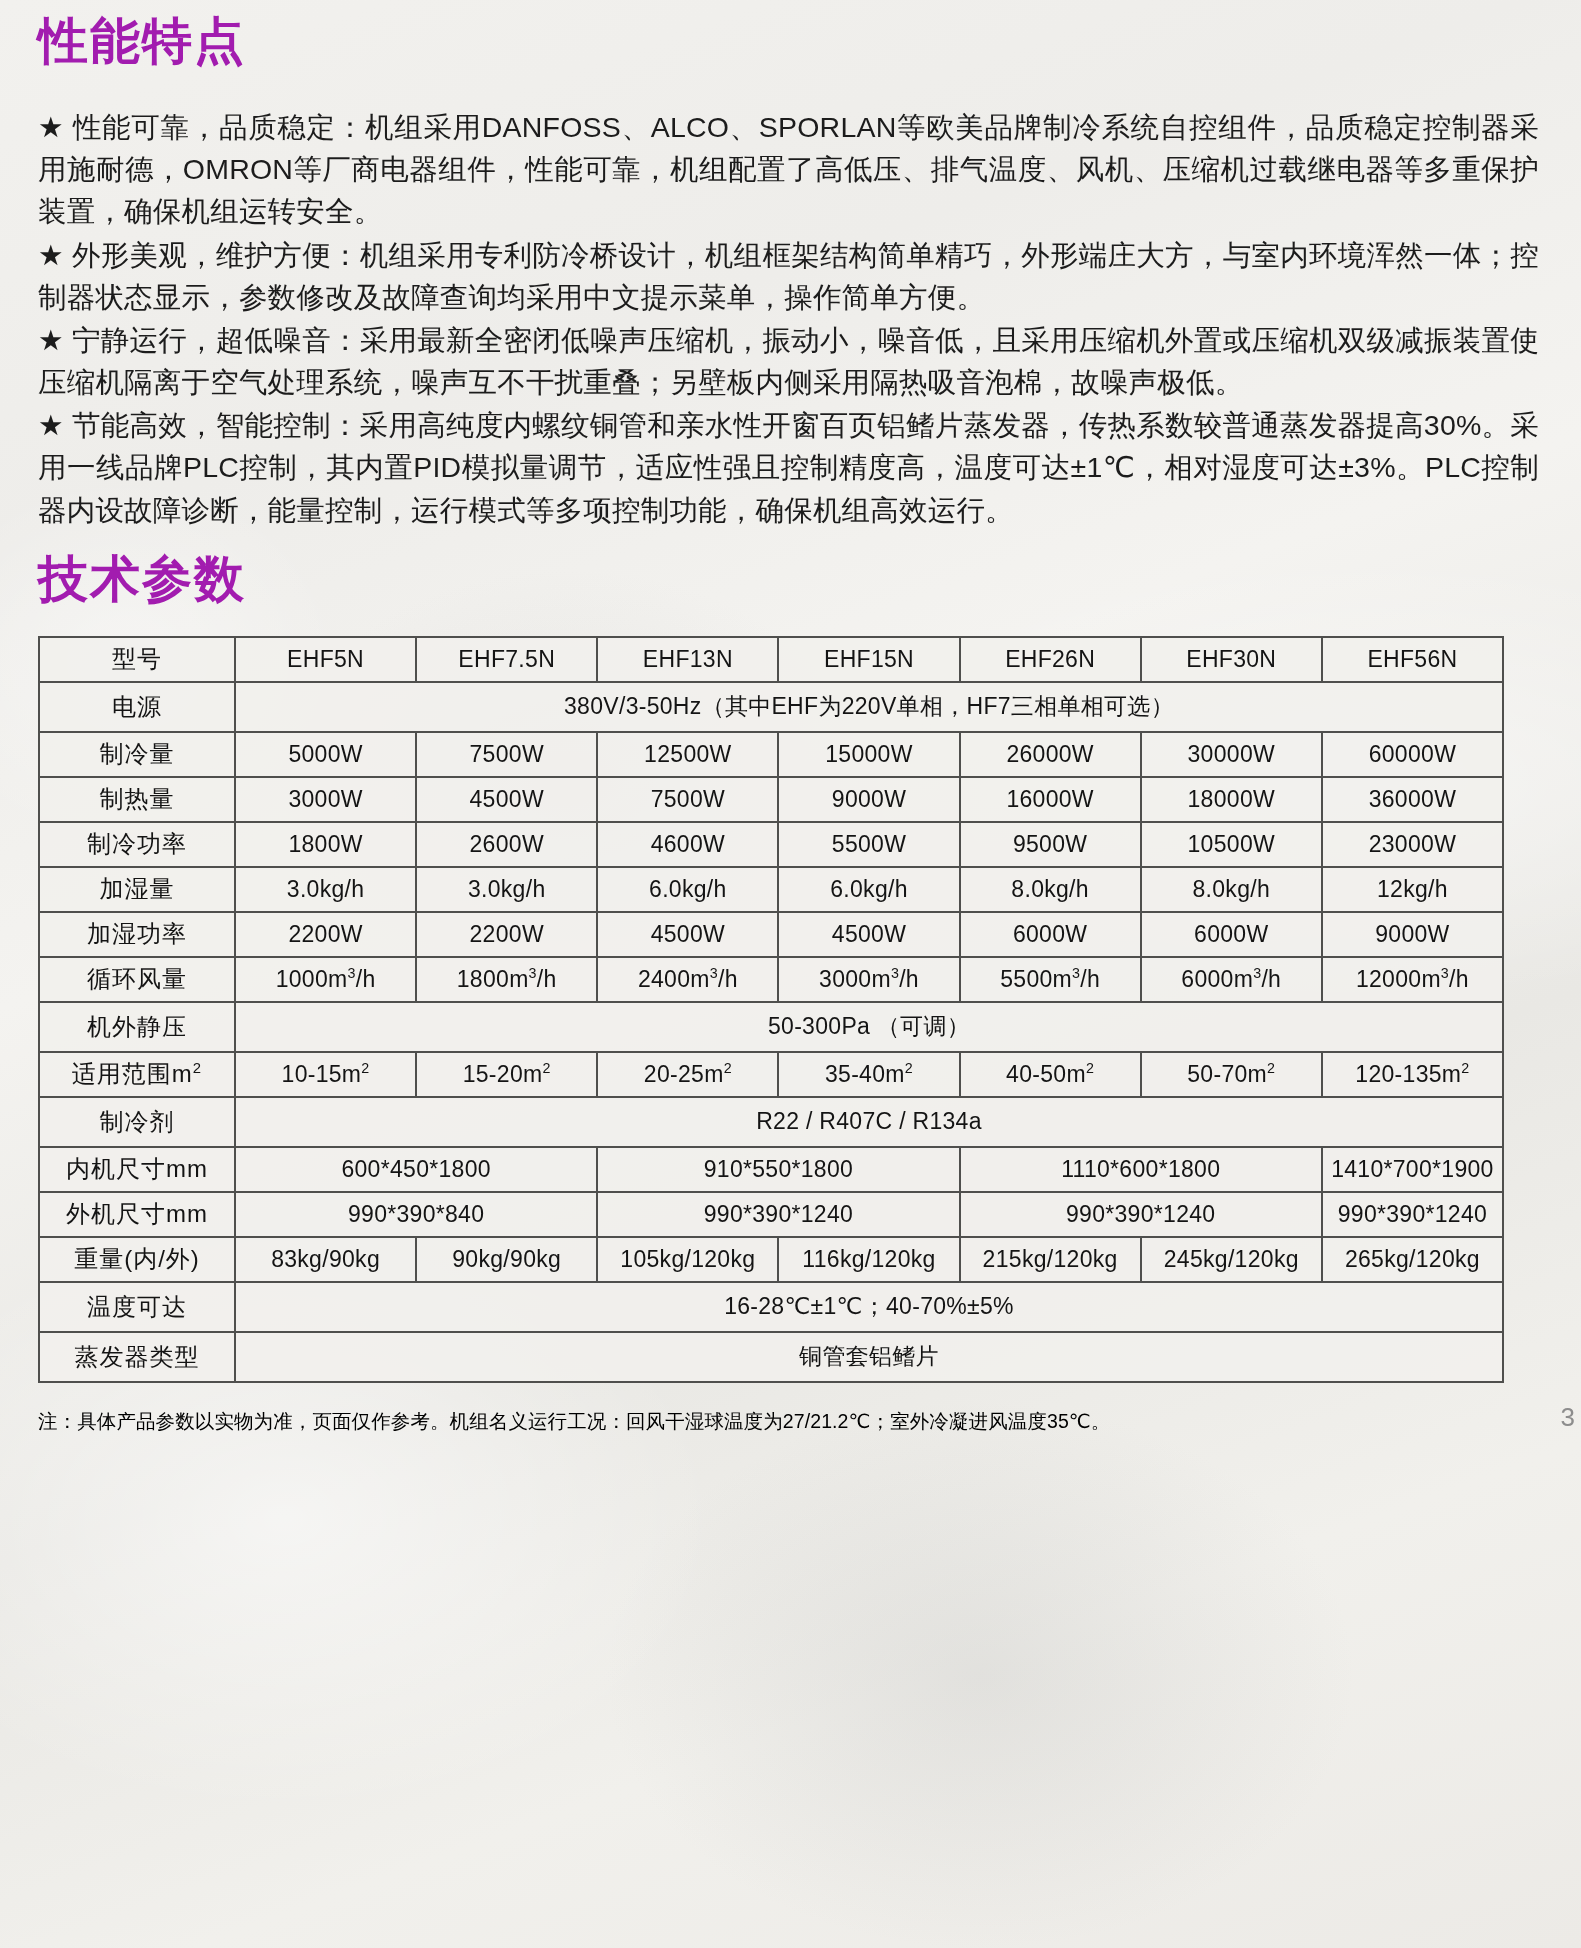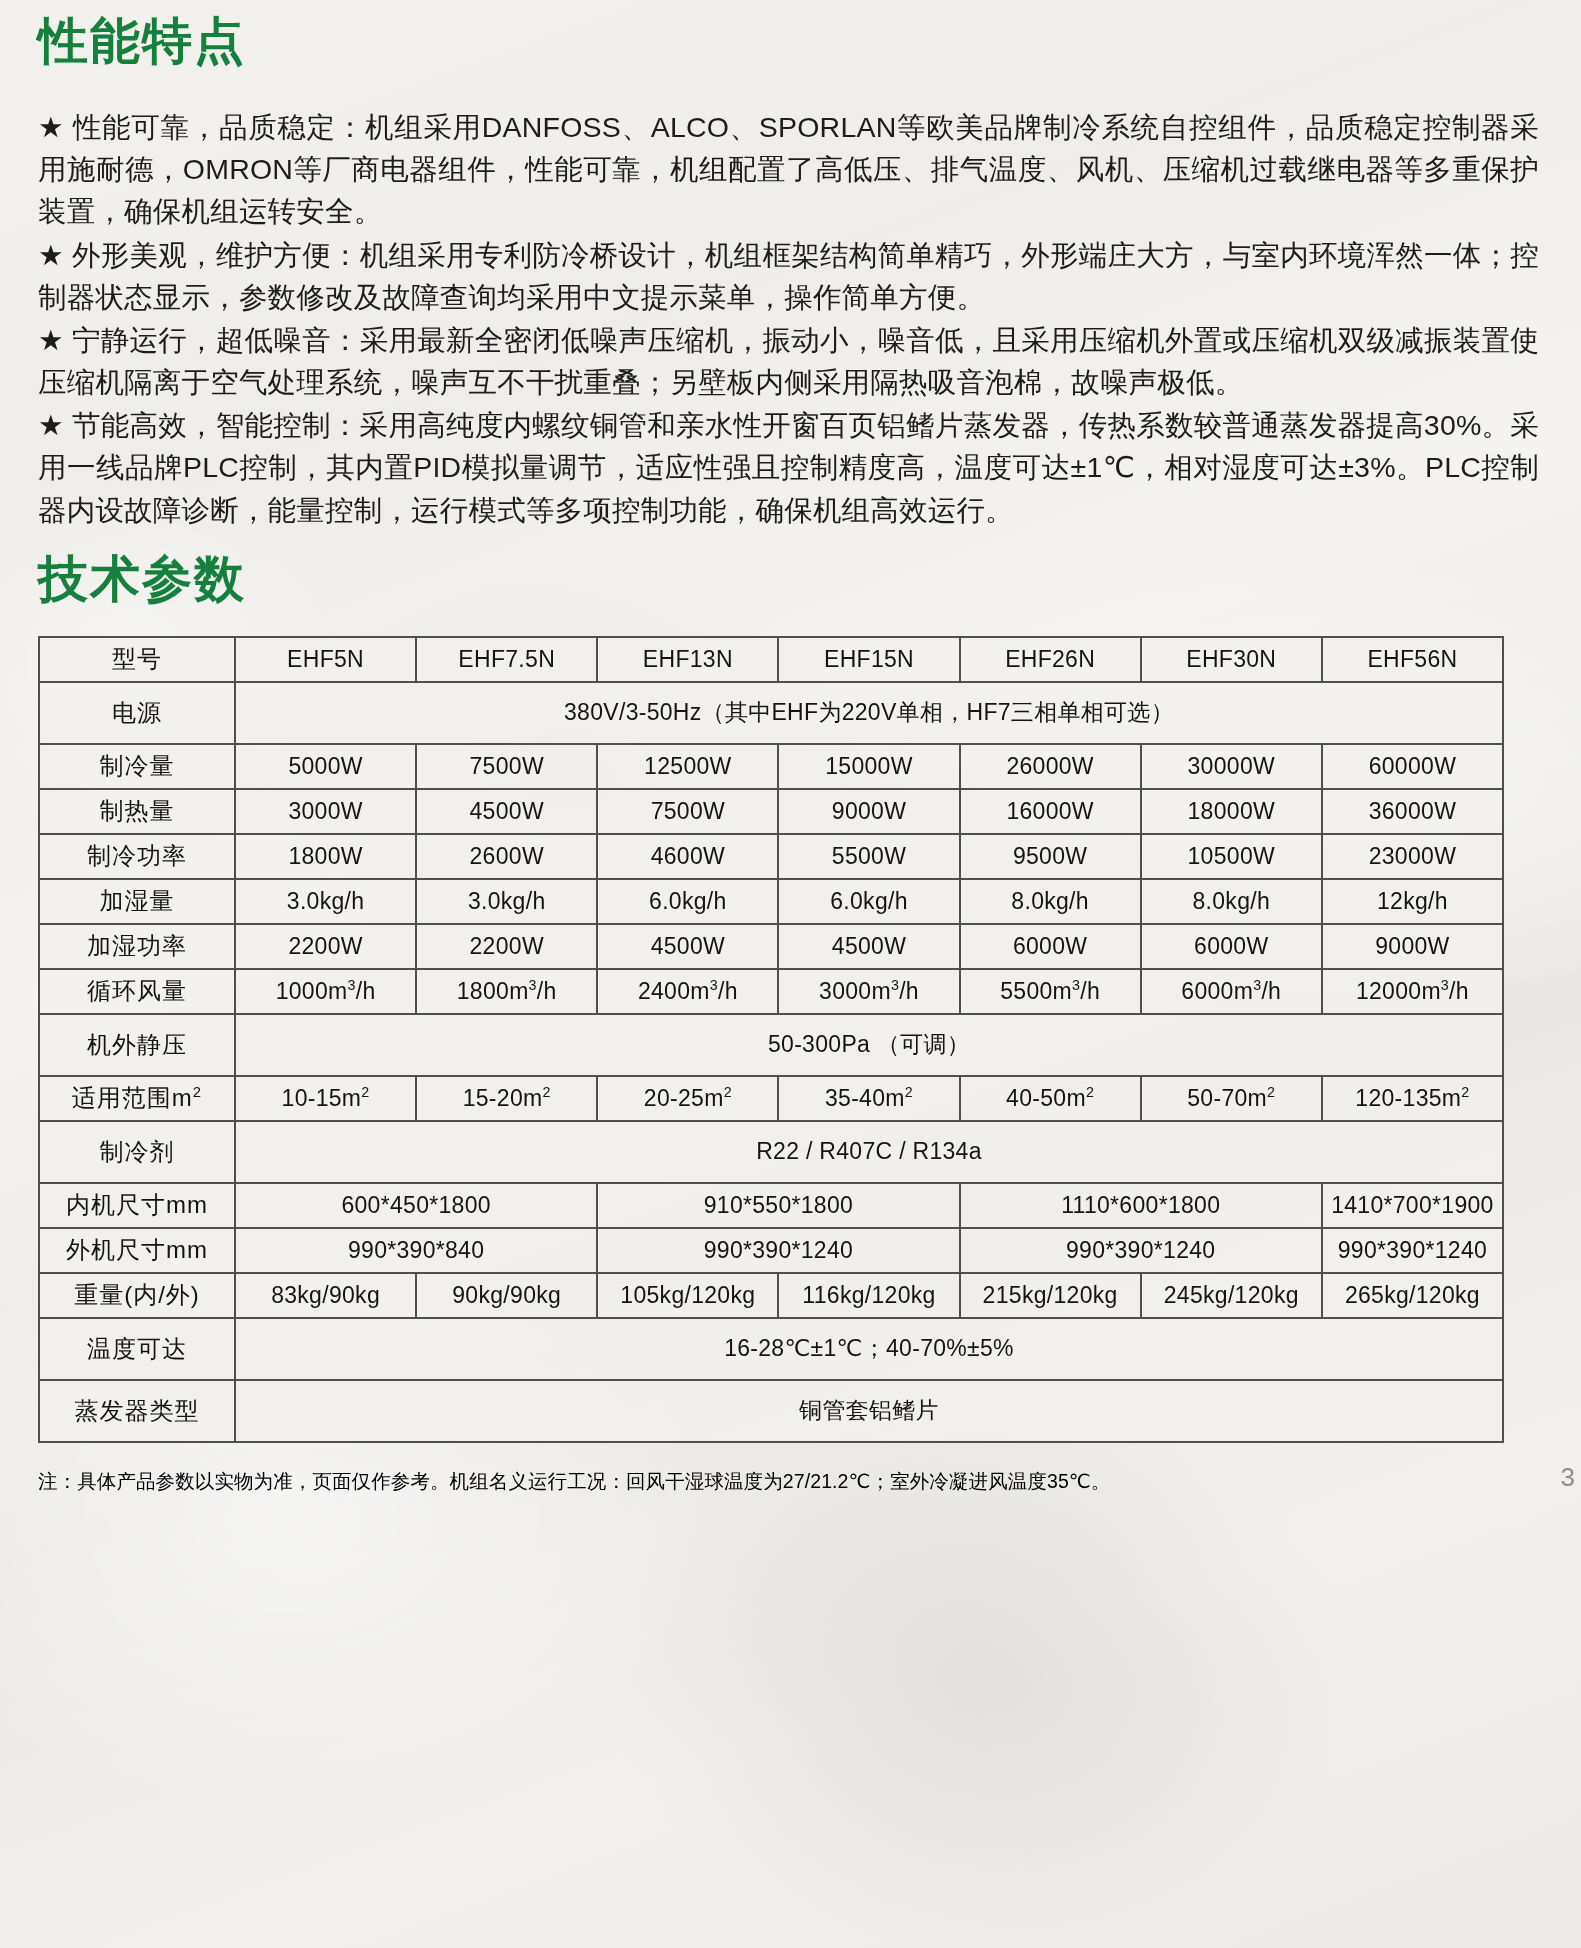--- a/index.html
+++ b/index.html
@@ -20,21 +20,21 @@
       radial-gradient(ellipse 620px 420px at 18% 78%, rgba(255,255,255,0.55), rgba(255,255,255,0) 70%),
       radial-gradient(ellipse 520px 380px at 62% 86%, rgba(190,190,188,0.30), rgba(255,255,255,0) 72%),
       radial-gradient(ellipse 700px 300px at 86% 40%, rgba(255,255,255,0.45), rgba(255,255,255,0) 75%),
       radial-gradient(ellipse 420px 300px at 36% 40%, rgba(186,186,184,0.18), rgba(255,255,255,0) 70%),
       radial-gradient(ellipse 300px 260px at 8% 34%, rgba(255,255,255,0.40), rgba(255,255,255,0) 72%);
     pointer-events: none;
   }
   .page { position: relative; padding: 0 38px; }
 
   h1.section-title {
-    color: #15803d;
+    color: #a21caf;
     font-size: 50px;
     font-weight: bold;
     letter-spacing: 2px;
     margin: 0;
     line-height: 1;
   }
   #perf-title { padding-top: 16px; }
   #spec-title { padding-top: 22px; }
 
   .features { margin-top: 40px; }
@@ -67,21 +67,21 @@
     color: #141414;
     padding: 2px 3px;
     background: rgba(240,239,235,0.62);
     letter-spacing: 0.3px;
   }
   table.spec td.rowhead {
     width: 196px;
     font-size: 24px;
     letter-spacing: 1px;
   }
-  table.spec td.tall { height: 62px; }
+  table.spec td.tall { height: 50px; }
   sup { font-size: 0.62em; vertical-align: super; line-height: 0; }
 
   .note {
     margin-top: 23px;
     font-size: 19.5px;
     line-height: 1.62;
     color: #000000;
     letter-spacing: 0.1px;
   }
   .note div { white-space: nowrap; }

